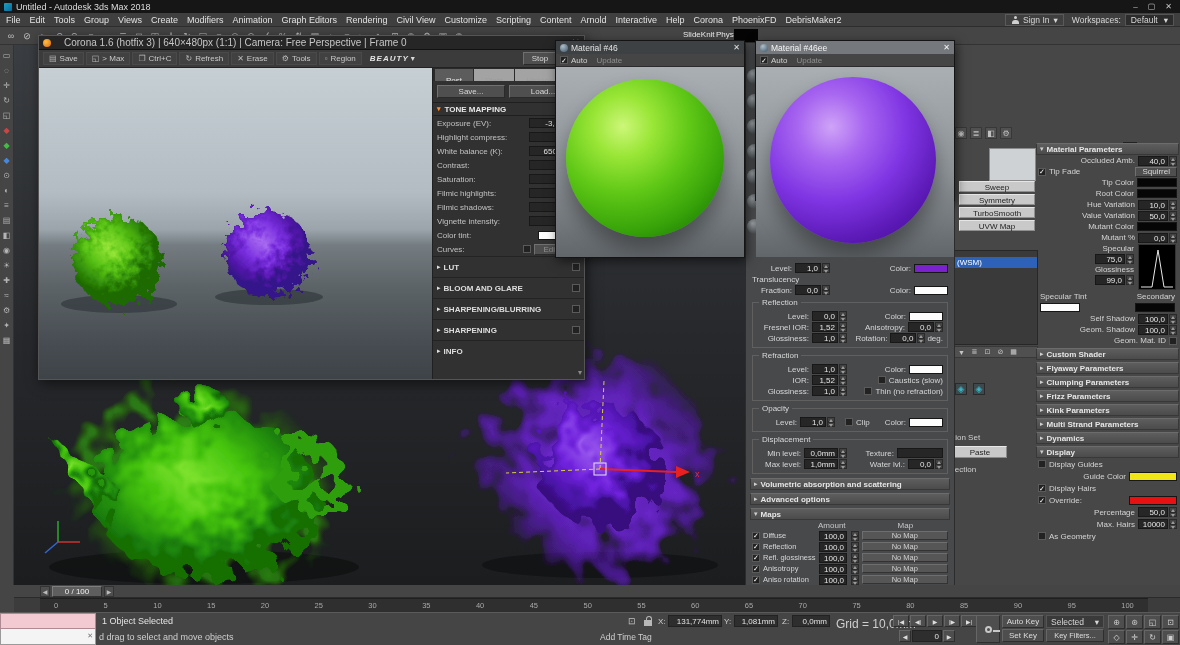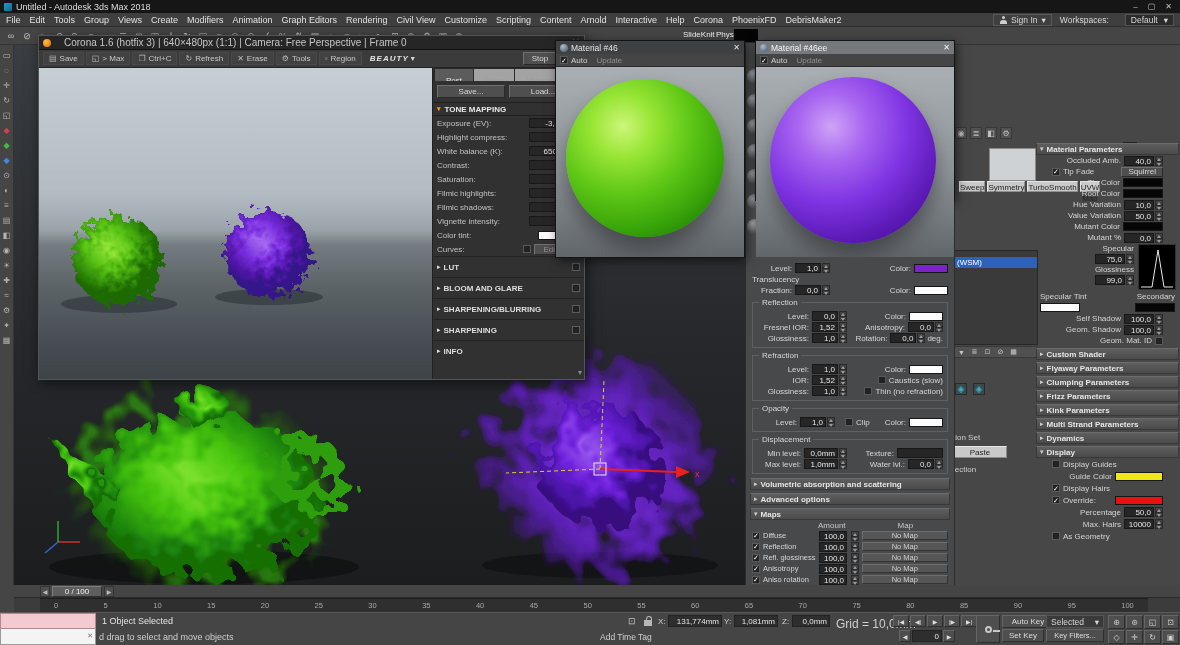--- a/index.html
+++ b/index.html
@@ -34,21 +34,21 @@
 
   
   .menubar{position:absolute;left:0;top:13px;width:1180px;height:14px;background:#3f3f3f;border-bottom:1px solid #2d2d2d;display:flex;align-items:center;padding:0 6px;z-index:20}
   .menu-items{display:flex;gap:9px;white-space:nowrap}
   .menu-item{color:#e2e2e2;font-size:9px;cursor:default}
   .menu-right{margin-left:auto;display:flex;align-items:center;gap:8px}
   .signin{display:flex;align-items:center;gap:4px;border:1px solid #5a5a5a;height:12px;padding:0 5px;font-size:8.5px}
   .i-person{width:8px;height:8px;position:relative;display:inline-block}
   .i-person::before{content:"";position:absolute;left:2.5px;top:0;width:3.5px;height:3.5px;border-radius:50%;background:#cfcfcf}
   .i-person::after{content:"";position:absolute;left:.5px;bottom:0;width:7px;height:3.5px;border-radius:3px 3px 0 0;background:#cfcfcf}
-  .ws{display:flex;align-items:center;gap:16px;font-size:8.5px}
+  .ws{display:flex;align-items:center;gap:4px;font-size:8.5px}
   .ws-field{background:#2c2c2c;border:1px solid #555;height:12px;display:flex;align-items:center;gap:6px;padding:0 5px}
 
   
   .main-toolbar{position:absolute;left:0;top:27px;width:1180px;height:18px;background:#454545;border-bottom:1px solid #333;z-index:2}
   .tb-icons{display:flex;align-items:center;gap:2px;padding:1px 4px;height:17px}
   .tbi{width:14px;height:14px;display:inline-flex;align-items:center;justify-content:center;color:#c2c2c2;font-size:9px;border:1px solid transparent}
   .plug{position:absolute;top:3px;font-size:8px;color:#eee}
   .p1{left:683px}.p2{left:716px}
   .plug-dark{position:absolute;left:734px;top:2px;width:24px;height:13px;background:#050505}
 
@@ -58,34 +58,34 @@
 
   
   .viewport{position:absolute;left:14px;top:45px;width:934px;height:540px;background:linear-gradient(#3a3d41,#26282b 55%,#1b1d1f);z-index:1}
   .viewport svg{position:absolute;inset:0}
 
   
   .cp{position:absolute;left:948px;top:45px;width:232px;height:540px;background:#474747;border-left:1px solid #303030;z-index:3;font-size:8px;color:#d4d4d4}
   .cp-tabs{position:absolute;left:6px;top:82px;display:flex;gap:3px}
   .cpti{width:12px;height:12px;display:flex;align-items:center;justify-content:center;color:#c0c0c0;font-size:8px;background:#515151;border:1px solid #383838}
   .cp-lightbox{position:absolute;left:40px;top:103px;width:47px;height:33px;background:#cfd2d4;border:1px solid #8a8a8a}
-  .cp-modbtns{position:absolute;left:10px;top:136px;width:76px;display:flex;flex-direction:row;gap:2px}
+  .cp-modbtns{position:absolute;left:10px;top:136px;width:76px;display:flex;flex-direction:column;gap:2px}
   .modbtn{display:block;height:11px;line-height:11px;text-align:center;background:#c9c9c9;border:1px solid #8f8f8f;border-top-color:#e6e6e6;border-left-color:#e6e6e6;color:#1d1d1d;font-size:8px}
   .cp-stack{position:absolute;left:4px;top:205px;width:85px;height:95px;background:#3a3a3a;border:1px solid #272727}
   .stack-sel{margin-top:6px;height:11px;line-height:11px;background:#2e62b8;color:#fff;padding-left:3px;font-size:8px}
   .cp-stackbar{position:absolute;left:4px;top:301px;width:85px;height:12px;background:#505050;border:1px solid #383838;display:flex;gap:2px;align-items:center;padding:0 2px}
   .stbi{width:11px;height:10px;display:flex;align-items:center;justify-content:center;font-size:7px;color:#c6c6c6}
   .cp-sideicons{position:absolute;left:6px;top:338px;display:flex;gap:6px}
   .sdi{width:12px;height:12px;display:flex;align-items:center;justify-content:center;color:#39b3c4;font-size:9px;background:#3d4a4d;border:1px solid #2a2a2a}
   .cp-frag{position:absolute;left:4px;color:#cfcfcf}
   .f1{top:388px}.f2{top:420px}
   .cp-paste{position:absolute;left:4px;top:401px;width:54px;height:12px}
   .cp-magenta{position:absolute;left:174px;top:97px;width:14px;height:11px;border:1px solid #222}
   .cp-right{position:absolute;left:87px;top:98px;width:143px}
-  .pr{display:flex;align-items:center;height:11px;padding:0 16px;white-space:nowrap}
+  .pr{display:flex;align-items:center;height:11px;padding:0 2px;white-space:nowrap}
   .pl{flex:1;text-align:right;margin-right:3px;overflow:hidden}
   .pl-l{margin-left:3px;margin-right:auto}
   .presetbtn{height:10px;padding:0 6px}
   .spec-block{display:flex;align-items:flex-start;margin:1px 0;padding:0 2px}
   .spec-left{width:96px;display:flex;flex-direction:column;align-items:flex-end;gap:1px}
   .spec-left .lbl{text-align:right}
   .srow{display:flex;align-items:center}
   .spec-curve{width:38px;height:46px;background:#000;border:1px solid #333;margin-left:4px}
   .two{display:flex;justify-content:space-between;padding:0 4px}
   .cp-collapsed .rollout{margin-top:2px}
@@ -181,21 +181,21 @@
   .grid-label{left:836px;top:4px;font-size:12px;color:#cfcfcf}
   .transport{left:893px;top:2px;display:flex;gap:1px}
   .tr-btn{width:16px;height:12px;background:#4e4e4e;border:1px solid #666;border-bottom-color:#2e2e2e;border-right-color:#2e2e2e;color:#ddd;font-size:6px;display:inline-flex;align-items:center;justify-content:center}
   .stepper{left:899px;top:17px;display:flex;gap:1px;align-items:center}
   .stepper .tr-btn{width:12px}
   .frame-field{width:30px;height:12px;background:#2e2e2e;border:1px solid #222;color:#e2e2e2;font-size:8px;text-align:right;padding:0 2px;line-height:11px}
   .key-big{left:976px;top:2px;width:24px;height:28px;background:#4e4e4e;border:1px solid #666;border-bottom-color:#2e2e2e;border-right-color:#2e2e2e;display:flex;align-items:center;justify-content:center}
   .i-key{width:7px;height:7px;border:2px solid #c8c8c8;border-radius:50%;position:relative;display:inline-block}
   .i-key::after{content:"";position:absolute;left:6px;top:2px;width:7px;height:2px;background:#c8c8c8}
   .sbtn{background:#4e4e4e;border:1px solid #666;border-bottom-color:#2e2e2e;border-right-color:#2e2e2e;color:#ddd;display:flex;align-items:center;justify-content:center;font-size:8px}
-  .autokey{left:1002px;top:2px;width:52px;height:13px}
+  .autokey{left:1002px;top:2px;width:42px;height:13px}
   .setkey{left:1002px;top:16px;width:42px;height:13px}
   .selset{left:1046px;top:2px;width:58px;height:13px;background:#3a3a3a;border:1px solid #555;display:flex;align-items:center;justify-content:space-between;padding:0 4px}
   .keyfilters{left:1046px;top:16px;width:58px;height:13px;font-size:7.5px}
   .nav{left:1108px;top:2px;display:grid;grid-template-columns:repeat(4,17px);grid-auto-rows:14px;gap:1px}
   .nvi{background:#4e4e4e;border:1px solid #666;border-bottom-color:#2e2e2e;border-right-color:#2e2e2e;color:#cfcfcf;font-size:8px;display:flex;align-items:center;justify-content:center}
 </style>
 </head>
 <body>
 
 <div id="screen">

